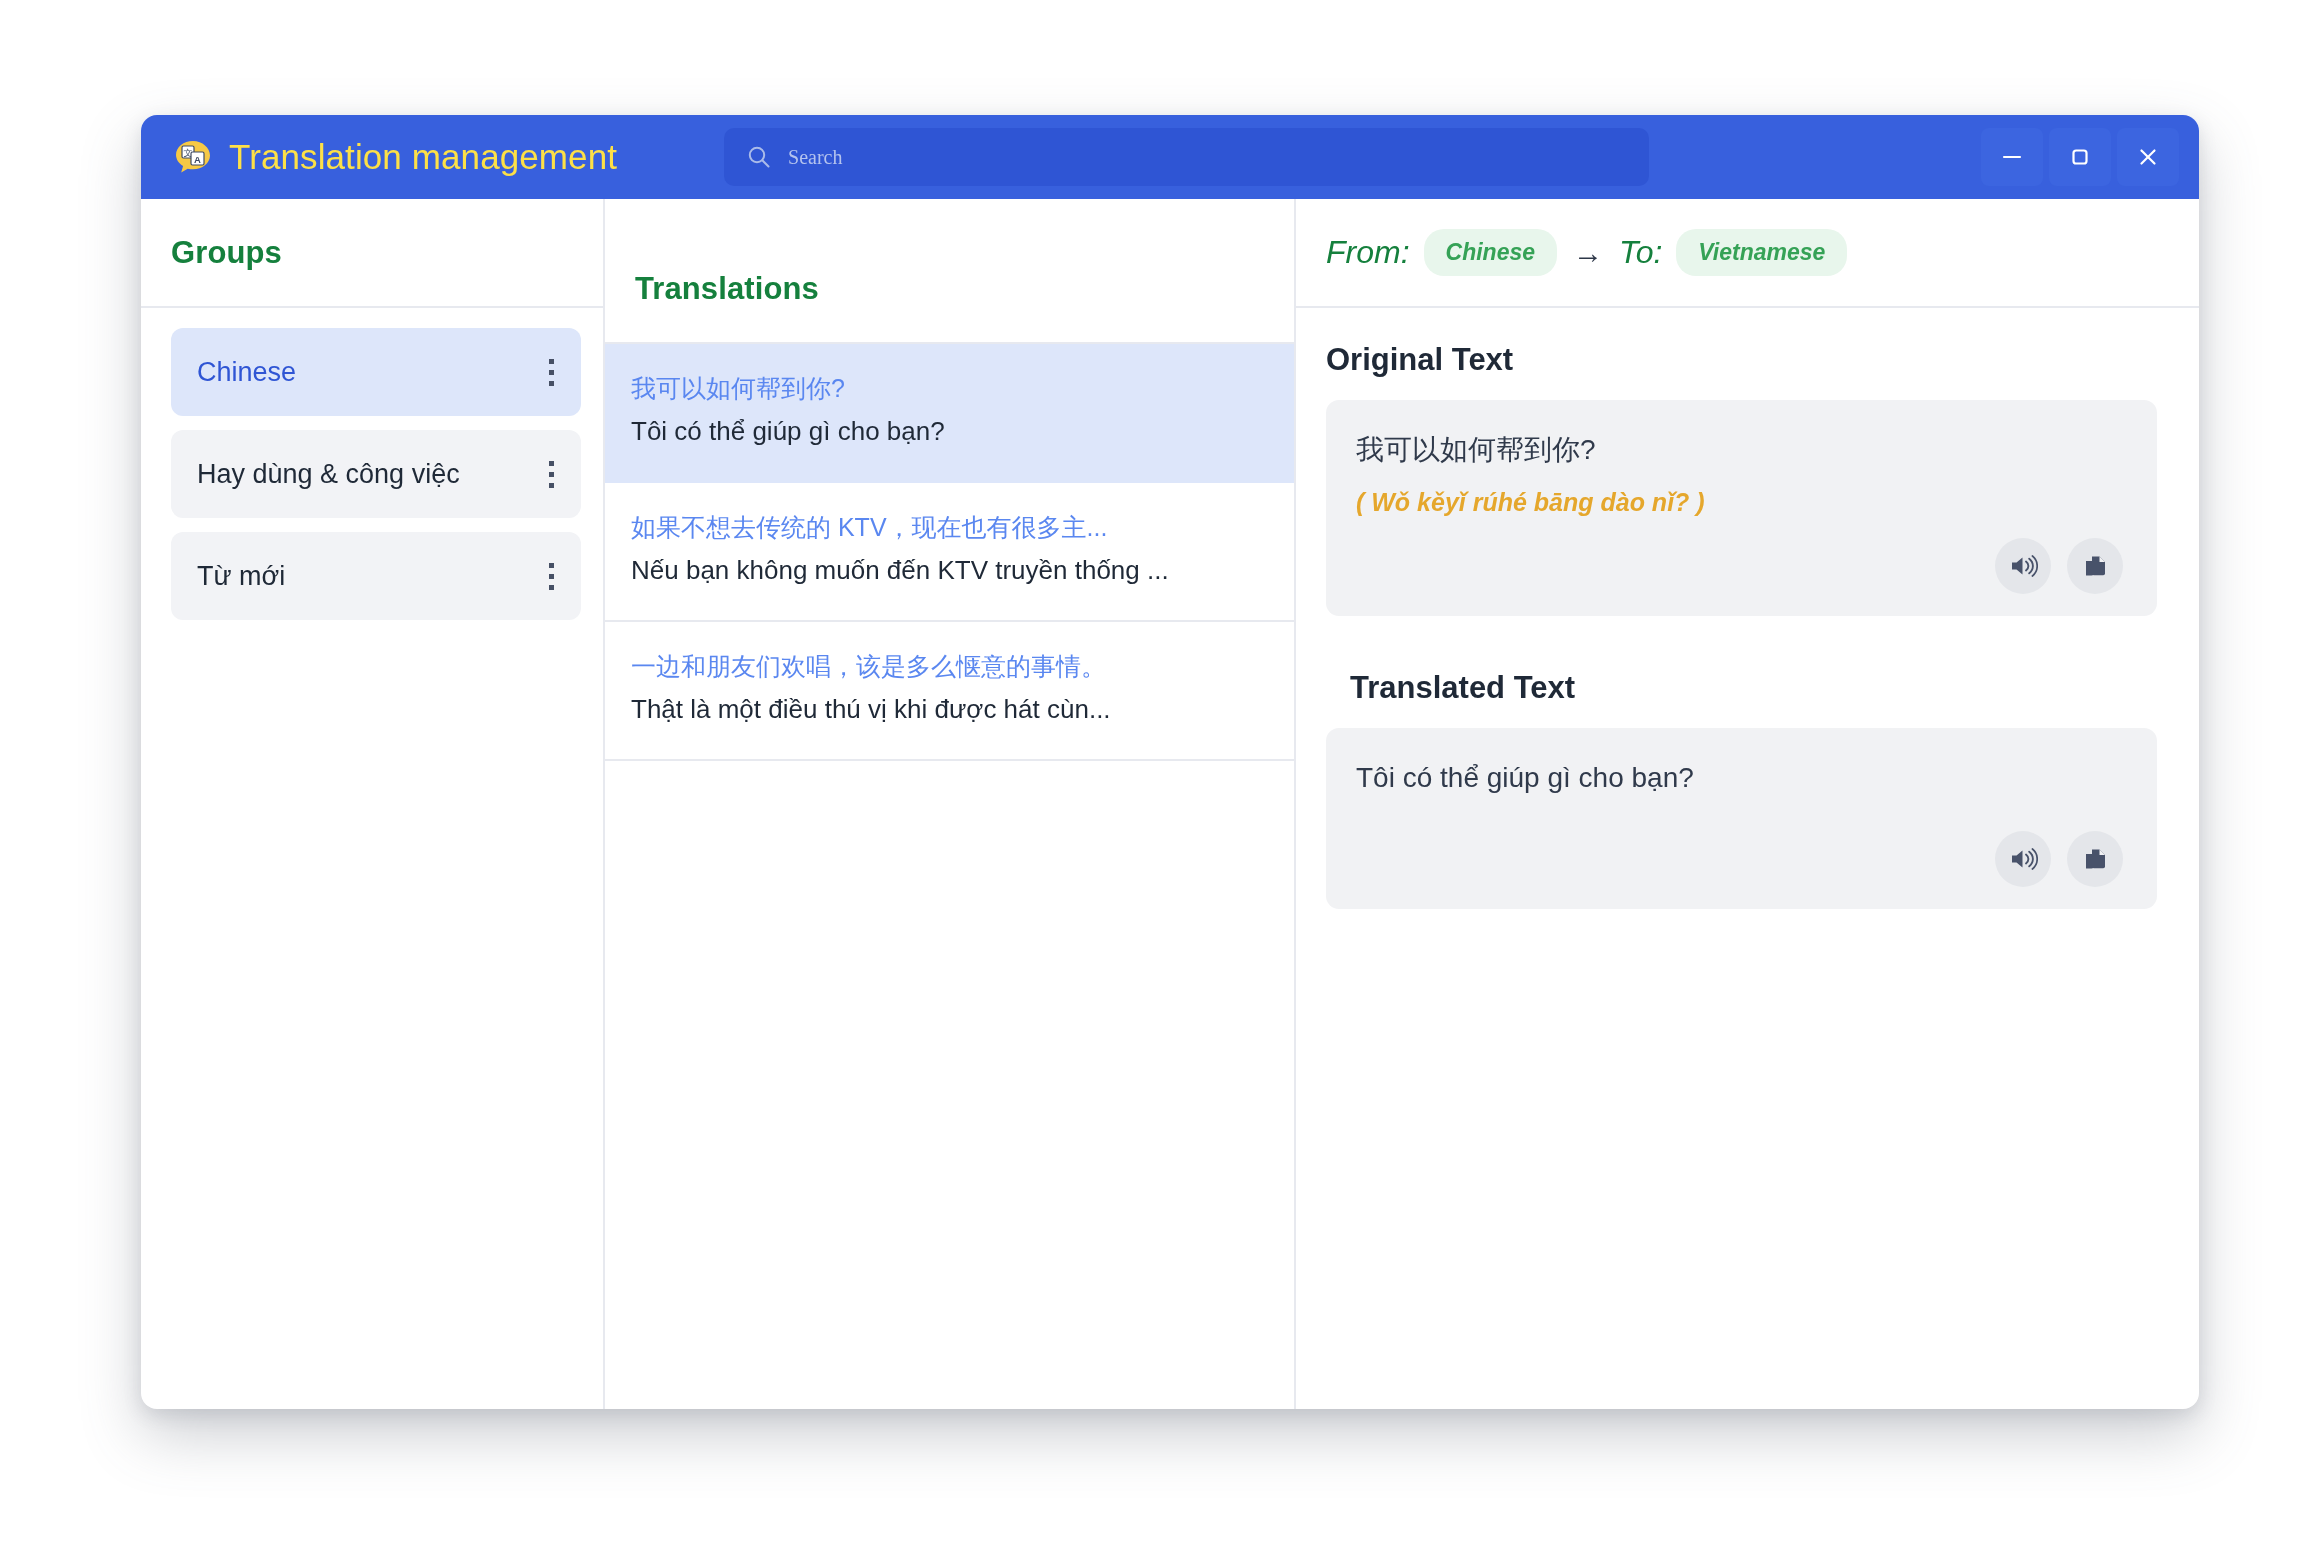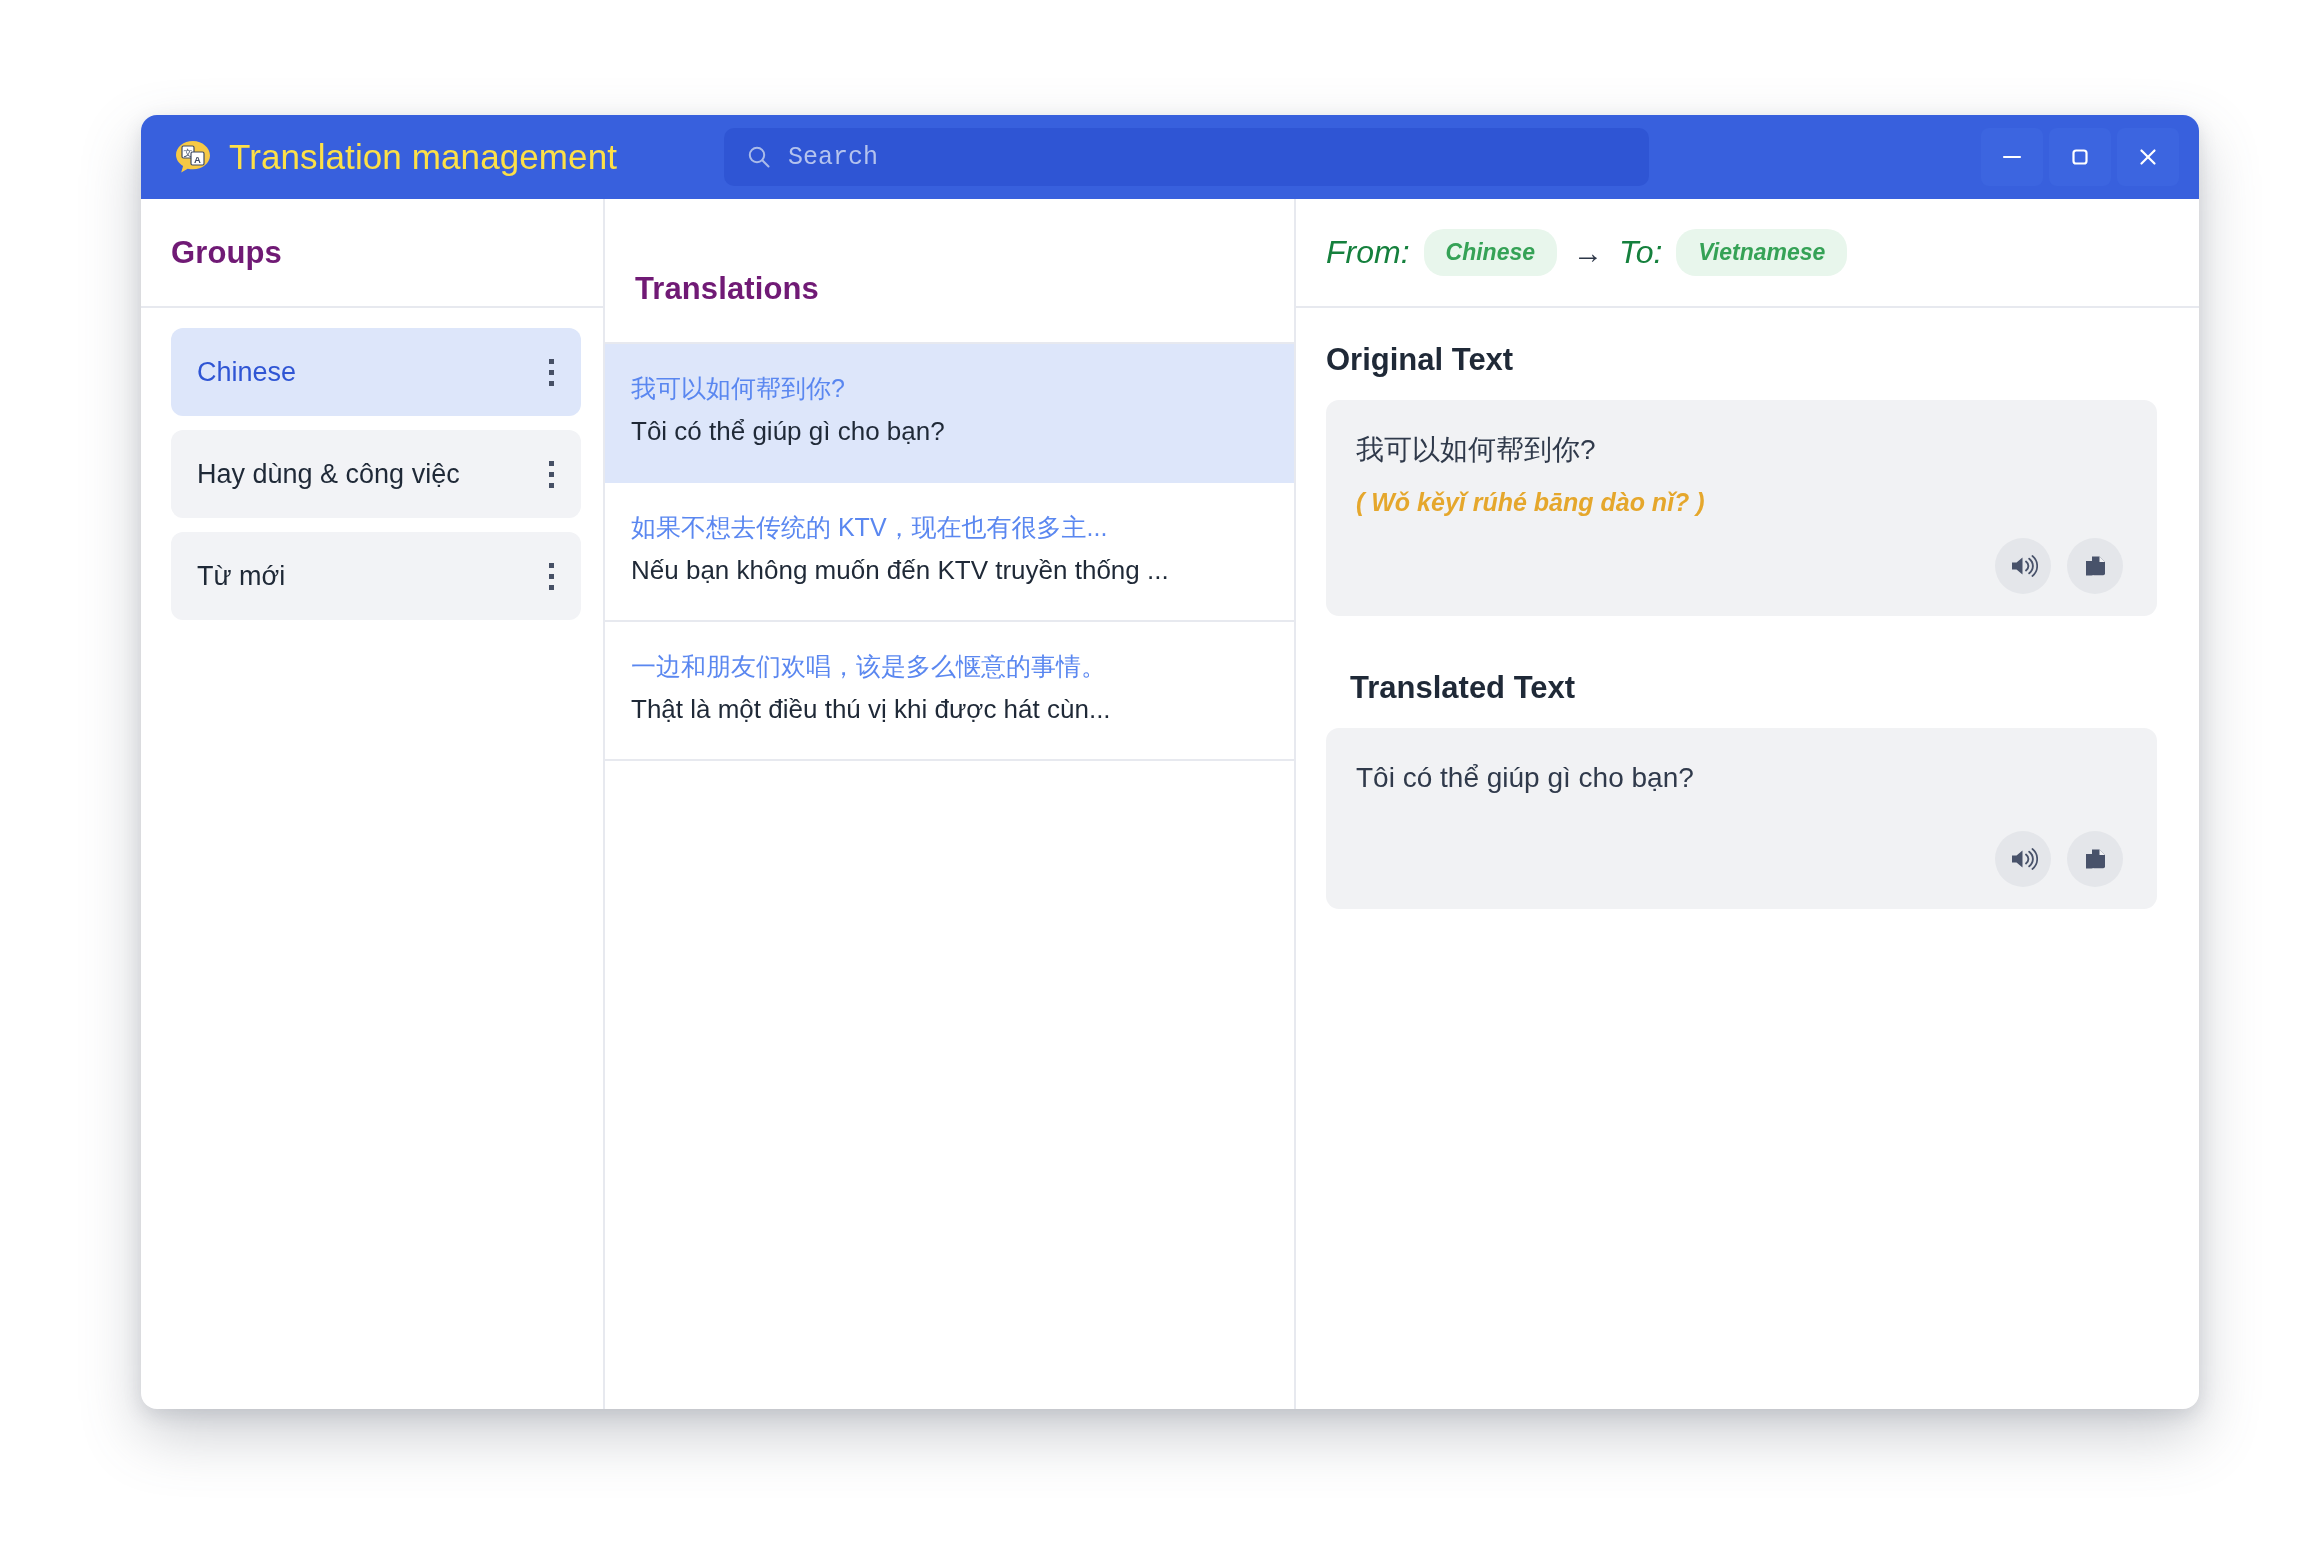--- a/index.html
+++ b/index.html
@@ -77,22 +77,22 @@
     width: 26px;
     height: 26px;
     display: block;
   }
   .search-input {
     flex: 1;
     background: transparent;
     border: none;
     outline: none;
     color: #fdba74;
-    font-family: Liberation Mono, monospace;
-    font-size: 25px;
+    font-family: Liberation Serif, serif;
+    font-size: 20px;
     padding: 0;
   }
   .search-input::placeholder {
     color: #b4c3ee;
     opacity: 1;
   }
   .win-controls {
     margin-left: auto;
     display: flex;
     align-items: center;
@@ -144,21 +144,21 @@
     border-bottom: 2px solid #e7e9ef;
     box-sizing: border-box;
   }
   .col-groups .col-header { padding-left: 30px; }
   .col-translations .col-header { padding-left: 30px; margin-top: 36px; }
   .col-detail .col-header { padding-left: 30px; }
 
   .col-title {
     font-size: 31px;
     font-weight: bold;
-    color: #701a75;
+    color: #15803d;
     letter-spacing: 0.1px;
   }
 
   
   .groups-list {
     padding: 20px 22px 0 30px;
     display: flex;
     flex-direction: column;
     gap: 14px;
   }

